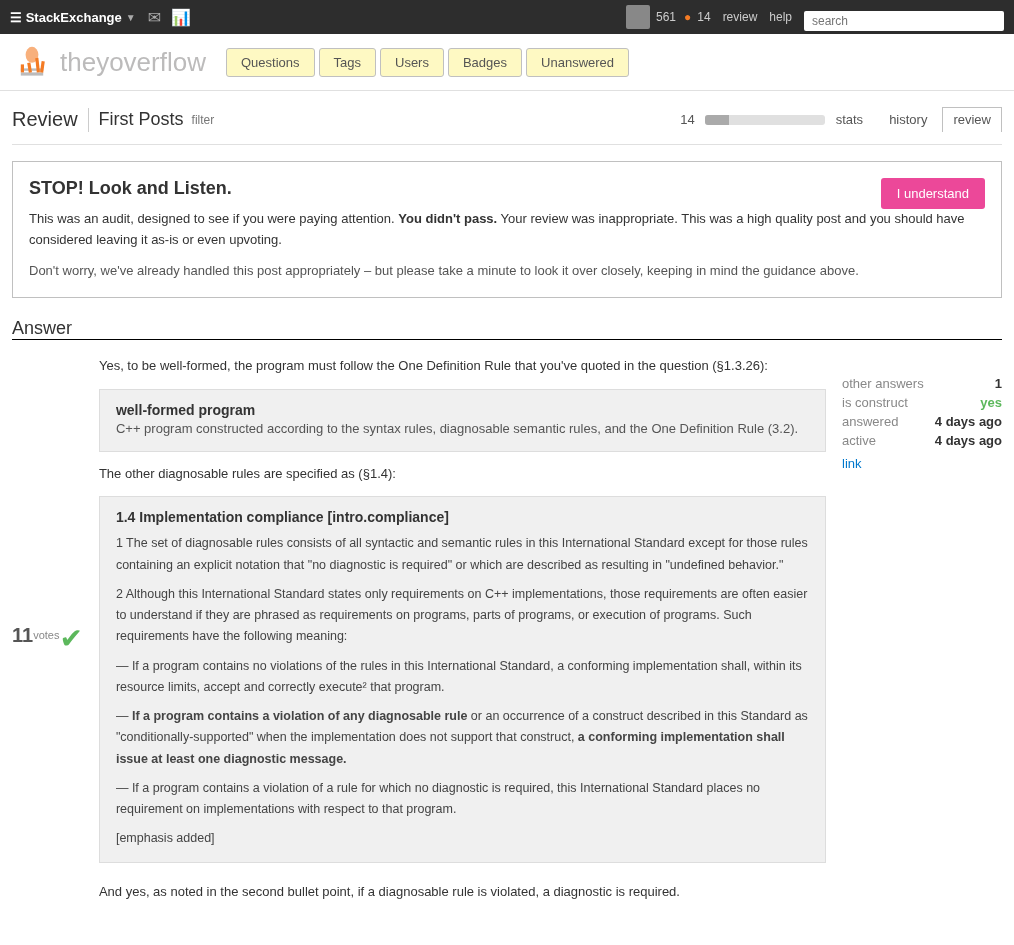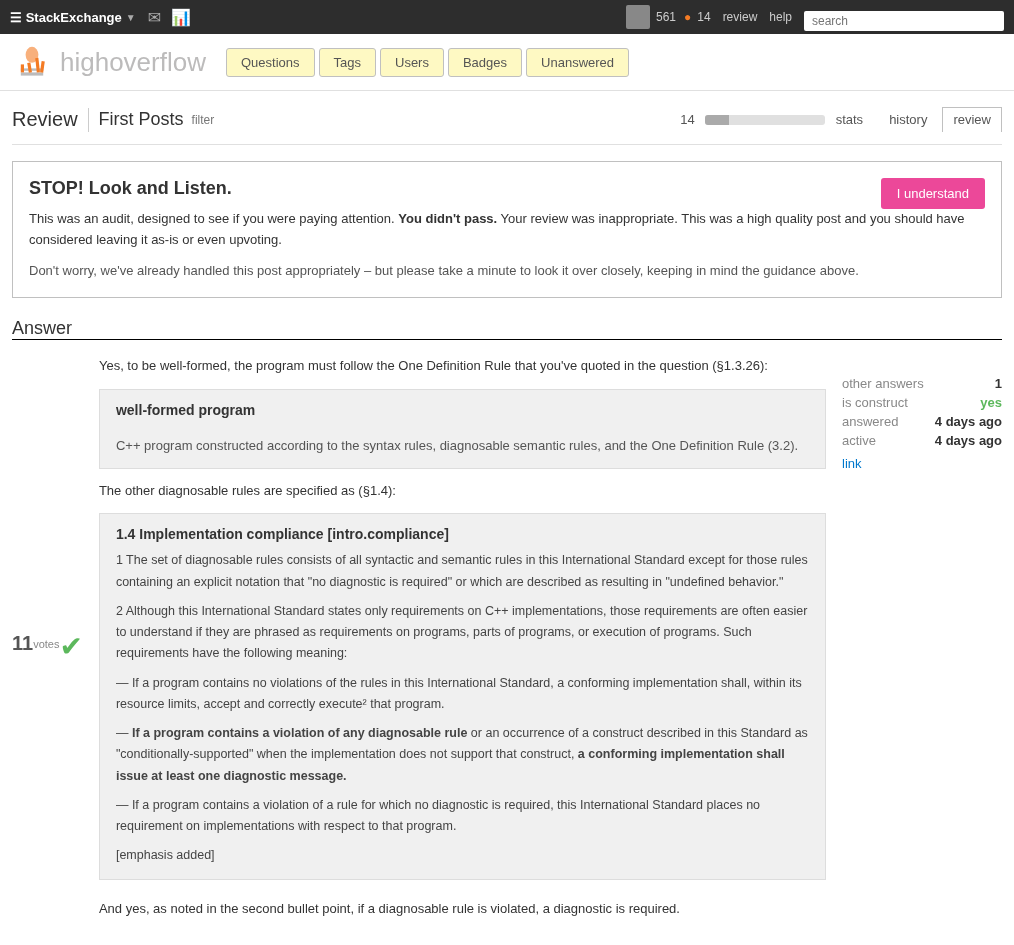--- a/index.html
+++ b/index.html
@@ -204,21 +204,21 @@
       margin-top: 6px;
     }
     .answer-body { flex: 1; }
     .answer-text { line-height: 1.6; margin-bottom: 12px; }
     .definition-box {
       background: #f0f0f0;
       padding: 12px 16px;
       margin: 12px 0;
       border: 1px solid #ddd;
     }
-    .definition-title { font-weight: bold; margin-bottom: 18px; font-size: 14px; }
+    .definition-title { font-weight: bold; margin-bottom: 1px; font-size: 14px; }
     .definition-text { color: #555; line-height: 1.5; font-size: 13px; }
     .compliance-box {
       background: #f0f0f0;
       padding: 12px 16px;
       margin: 12px 0;
       border: 1px solid #ddd;
     }
     .compliance-title { font-weight: bold; margin-bottom: 8px; font-size: 14px; }
     .compliance-text { line-height: 1.7; font-size: 12.5px; color: #444; }
     .compliance-text b { font-weight: bold; }
@@ -272,21 +272,21 @@
       <svg class="logo-icon" viewBox="0 0 40 50" width="40" height="50">
         <rect x="6" y="38" width="28" height="4" fill="#bcbbbb"></rect>
         <rect x="6" y="33" width="28" height="3" fill="#bcbbbb"></rect>
         <line x1="8" y1="38" x2="8" y2="28" stroke="#f47b24" stroke-width="4"></line>
         <line x1="18" y1="38" x2="16" y2="26" stroke="#f47b24" stroke-width="4"></line>
         <line x1="28" y1="38" x2="26" y2="20" stroke="#f47b24" stroke-width="4"></line>
         <line x1="32" y1="38" x2="34" y2="24" stroke="#f47b24" stroke-width="4"></line>
         <ellipse cx="20" cy="16" rx="8" ry="10" fill="#f47b24" opacity="0.6"></ellipse>
       </svg>
       <span class="logo-text">
-        <span style="color:#bcbbbb">high</span><span style="color:#bcbbbb">overflow</span>
+        <span style="color:#bcbbbb">they</span><span style="color:#bcbbbb">overflow</span>
       </span>
     </a>
     <nav class="main-nav">
       <a class="nav-btn">Questions</a>
       <a class="nav-btn">Tags</a>
       <a class="nav-btn">Users</a>
       <a class="nav-btn">Badges</a>
       <a class="nav-btn">Unanswered</a>
     </nav>
   </div>

